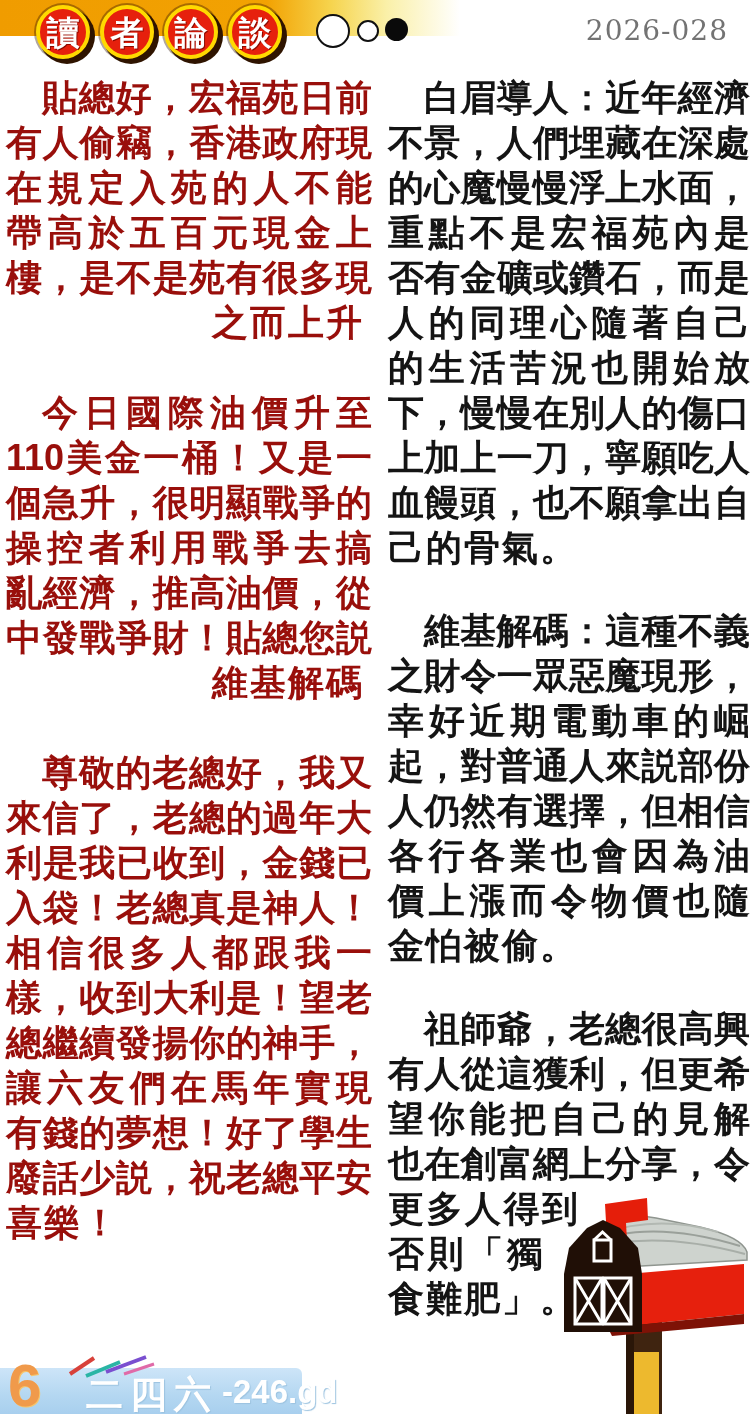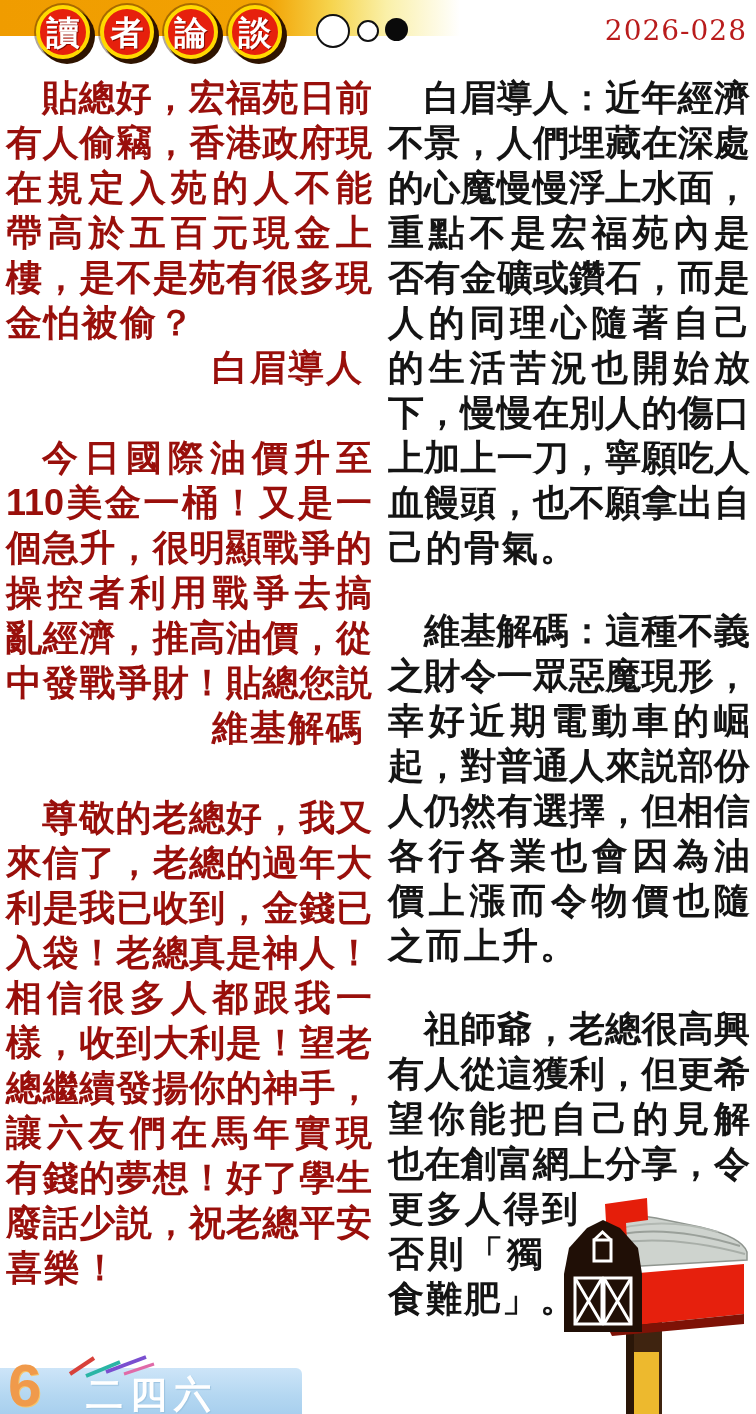--- a/index.html
+++ b/index.html
@@ -10,22 +10,22 @@
   .top-strip{position:absolute;left:0;top:0;width:460px;height:36px;
     background:linear-gradient(90deg,#f09c00 0%,#f2a202 58%,#f6d44e 72%,#faf0a8 84%,#ffffff 100%);}
   .badges{position:absolute;left:36px;top:5px;display:flex;gap:10px;z-index:4;}
   .badge{width:46px;height:46px;border-radius:50%;background:#e6200d;border:4px solid #ffd900;
     box-shadow:0 0 0 2px #33160061,4px 4px 0 1px #2f1400;display:flex;align-items:center;justify-content:center;}
   .badge span{color:#ffffff;font-size:33px;font-weight:700;line-height:1;text-shadow:1px 1px 0 #8a0a00;}
   .dot{position:absolute;border-radius:50%;z-index:3;}
   .dot-large{left:316px;top:14px;width:30px;height:30px;border:2px solid #111;background:#fff;}
   .dot-small{left:357px;top:20px;width:18px;height:18px;border:2px solid #111;background:#fff;}
   .dot-filled{left:385px;top:18px;width:23px;height:23px;background:#0a0a0a;}
-  .issue{position:absolute;right:9px;top:14px;font-family:"DejaVu Serif","Liberation Serif",serif;
-    font-size:28px;color:#b91c1c;letter-spacing:1px;}
+  .issue{position:absolute;right:28px;top:14px;font-family:"DejaVu Serif","Liberation Serif",serif;
+    font-size:28px;color:#737373;letter-spacing:1px;}
 
   
   .col{position:absolute;top:76px;font-weight:700;}
   .col-left{left:6px;width:366px;color:#990f0b;}
   .col-right{left:388px;width:362px;color:#141414;z-index:3;}
   .line{height:45px;font-size:36px;line-height:44px;display:flex;justify-content:space-between;white-space:nowrap;}
   .line.plain{display:block;letter-spacing:2px;}
   .line.indent{padding-left:36px;}
   .sig{height:45px;font-size:36px;line-height:44px;text-align:right;padding-right:8px;letter-spacing:2px;}
   .letter{margin-bottom:45px;}
@@ -123,22 +123,21 @@
           <span>，</span>
           <span>是</span>
           <span>不</span>
           <span>是</span>
           <span>苑</span>
           <span>有</span>
           <span>很</span>
           <span>多</span>
           <span>現</span>
         </div>
-        <div class="line plain">金怕被偷？</div>
-        <div class="sig">白眉導人</div>
+        <div class="sig">之而上升</div>
       </div>
       <div class="letter">
         <div class="line indent">
           <span>今</span>
           <span>日</span>
           <span>國</span>
           <span>際</span>
           <span>油</span>
           <span>價</span>
           <span>升</span>
@@ -519,21 +518,21 @@
           <span>價</span>
           <span>上</span>
           <span>漲</span>
           <span>而</span>
           <span>令</span>
           <span>物</span>
           <span>價</span>
           <span>也</span>
           <span>隨</span>
         </div>
-        <div class="line plain">之而上升。</div>
+        <div class="line plain">金怕被偷。</div>
       </div>
       <div class="para">
         <div class="line indent">
           <span>祖</span>
           <span>師</span>
           <span>爺</span>
           <span>，</span>
           <span>老</span>
           <span>總</span>
           <span>很</span>
@@ -622,15 +621,16 @@
 
   <div class="footer">
     <span class="logo-6">6</span>
     <svg class="logo-confetti" width="96" height="28" viewBox="0 0 96 28">
       <path d="M6,22 L30,6" stroke="#d8413a" stroke-width="4" fill="none"></path>
       <path d="M22,24 L56,10" stroke="#2ab5a5" stroke-width="4" fill="none"></path>
       <path d="M42,20 L82,5" stroke="#7a4fd0" stroke-width="4" fill="none"></path>
       <path d="M60,22 L90,12" stroke="#e06aa8" stroke-width="3" fill="none"></path>
     </svg>
     <span class="logo-cn">二四六</span>
+    <span class="logo-domain">-246.gd</span>
   </div>
 
 </div>
 
 </body></html>

